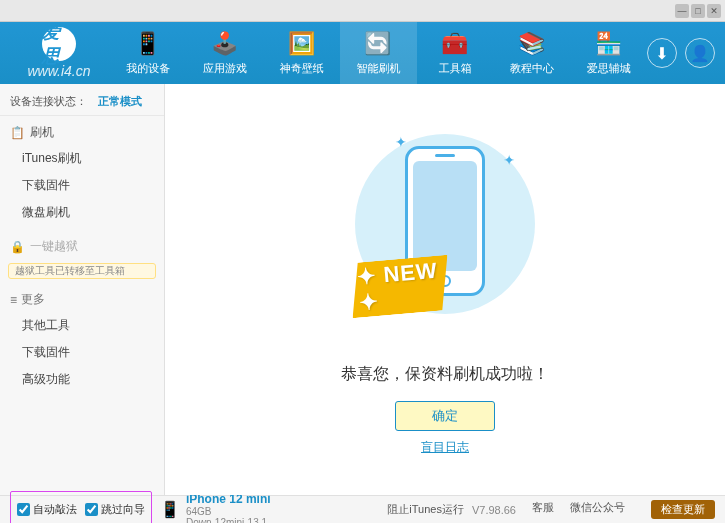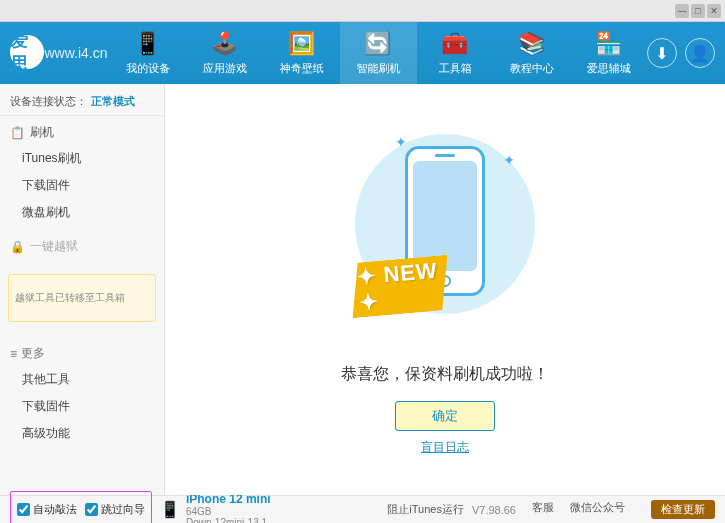--- a/index.html
+++ b/index.html
@@ -26,23 +26,24 @@
 
     
     .nav-bar {
       height: 62px;
       background: linear-gradient(180deg, #2196d3 0%, #1a8fc7 100%);
       display: flex;
       align-items: center;
     }
     .nav-logo {
       width: 110px;
-      display: flex; flex-direction: row;
+      display: flex; flex-direction: column;
       align-items: center; justify-content: center;
       padding-left: 8px;
+      font-style: italic;
     }
     .nav-logo-circle {
       width: 34px; height: 34px;
       background: #fff;
       border-radius: 50%;
       display: flex; align-items: center; justify-content: center;
       margin-bottom: 2px;
     }
     .nav-logo-icon { font-size: 18px; color: #2196d3; font-weight: bold; }
     .nav-logo-text { font-size: 14px; color: rgba(255,255,255,0.85); }
@@ -89,21 +90,21 @@
       background: #f7f7f7;
       border-right: 1px solid #e0e0e0;
       flex-shrink: 0;
       padding-top: 4px;
     }
     .status-bar-top {
       padding: 6px 10px 6px 10px;
       font-size: 11px;
       color: #555;
       border-bottom: 1px solid #e8e8e8;
-      display: flex; align-items: center; gap: 4px;
+      display: flex; align-items: center; gap: 11px;
     }
     .status-indicator {
       color: #1a8fc7; font-weight: bold;
     }
     .sidebar-section-title {
       display: flex; align-items: center;
       padding: 8px 10px 4px 10px;
       font-size: 12px; color: #555;
       gap: 5px;
     }
@@ -118,25 +119,25 @@
       border-left: 3px solid #1a8fc7;
       padding-left: 19px;
     }
     .sidebar-section-divider {
       display: flex; align-items: center;
       padding: 8px 10px 4px 10px;
       font-size: 12px; color: #777;
       gap: 4px;
     }
     .jailbreak-notice {
-      margin: 15px 8px;
+      margin: 4px 8px;
       background: #fff8e1;
       border: 1px solid #ffe082;
       border-radius: 3px;
-      padding: 16px 6px;
+      padding: 0 6px;
       font-size: 10px; color: #888;
     }
 
     
     .content-area {
       flex: 1;
       display: flex; flex-direction: column;
       align-items: center; justify-content: center;
       background: #fff;
       position: relative;

